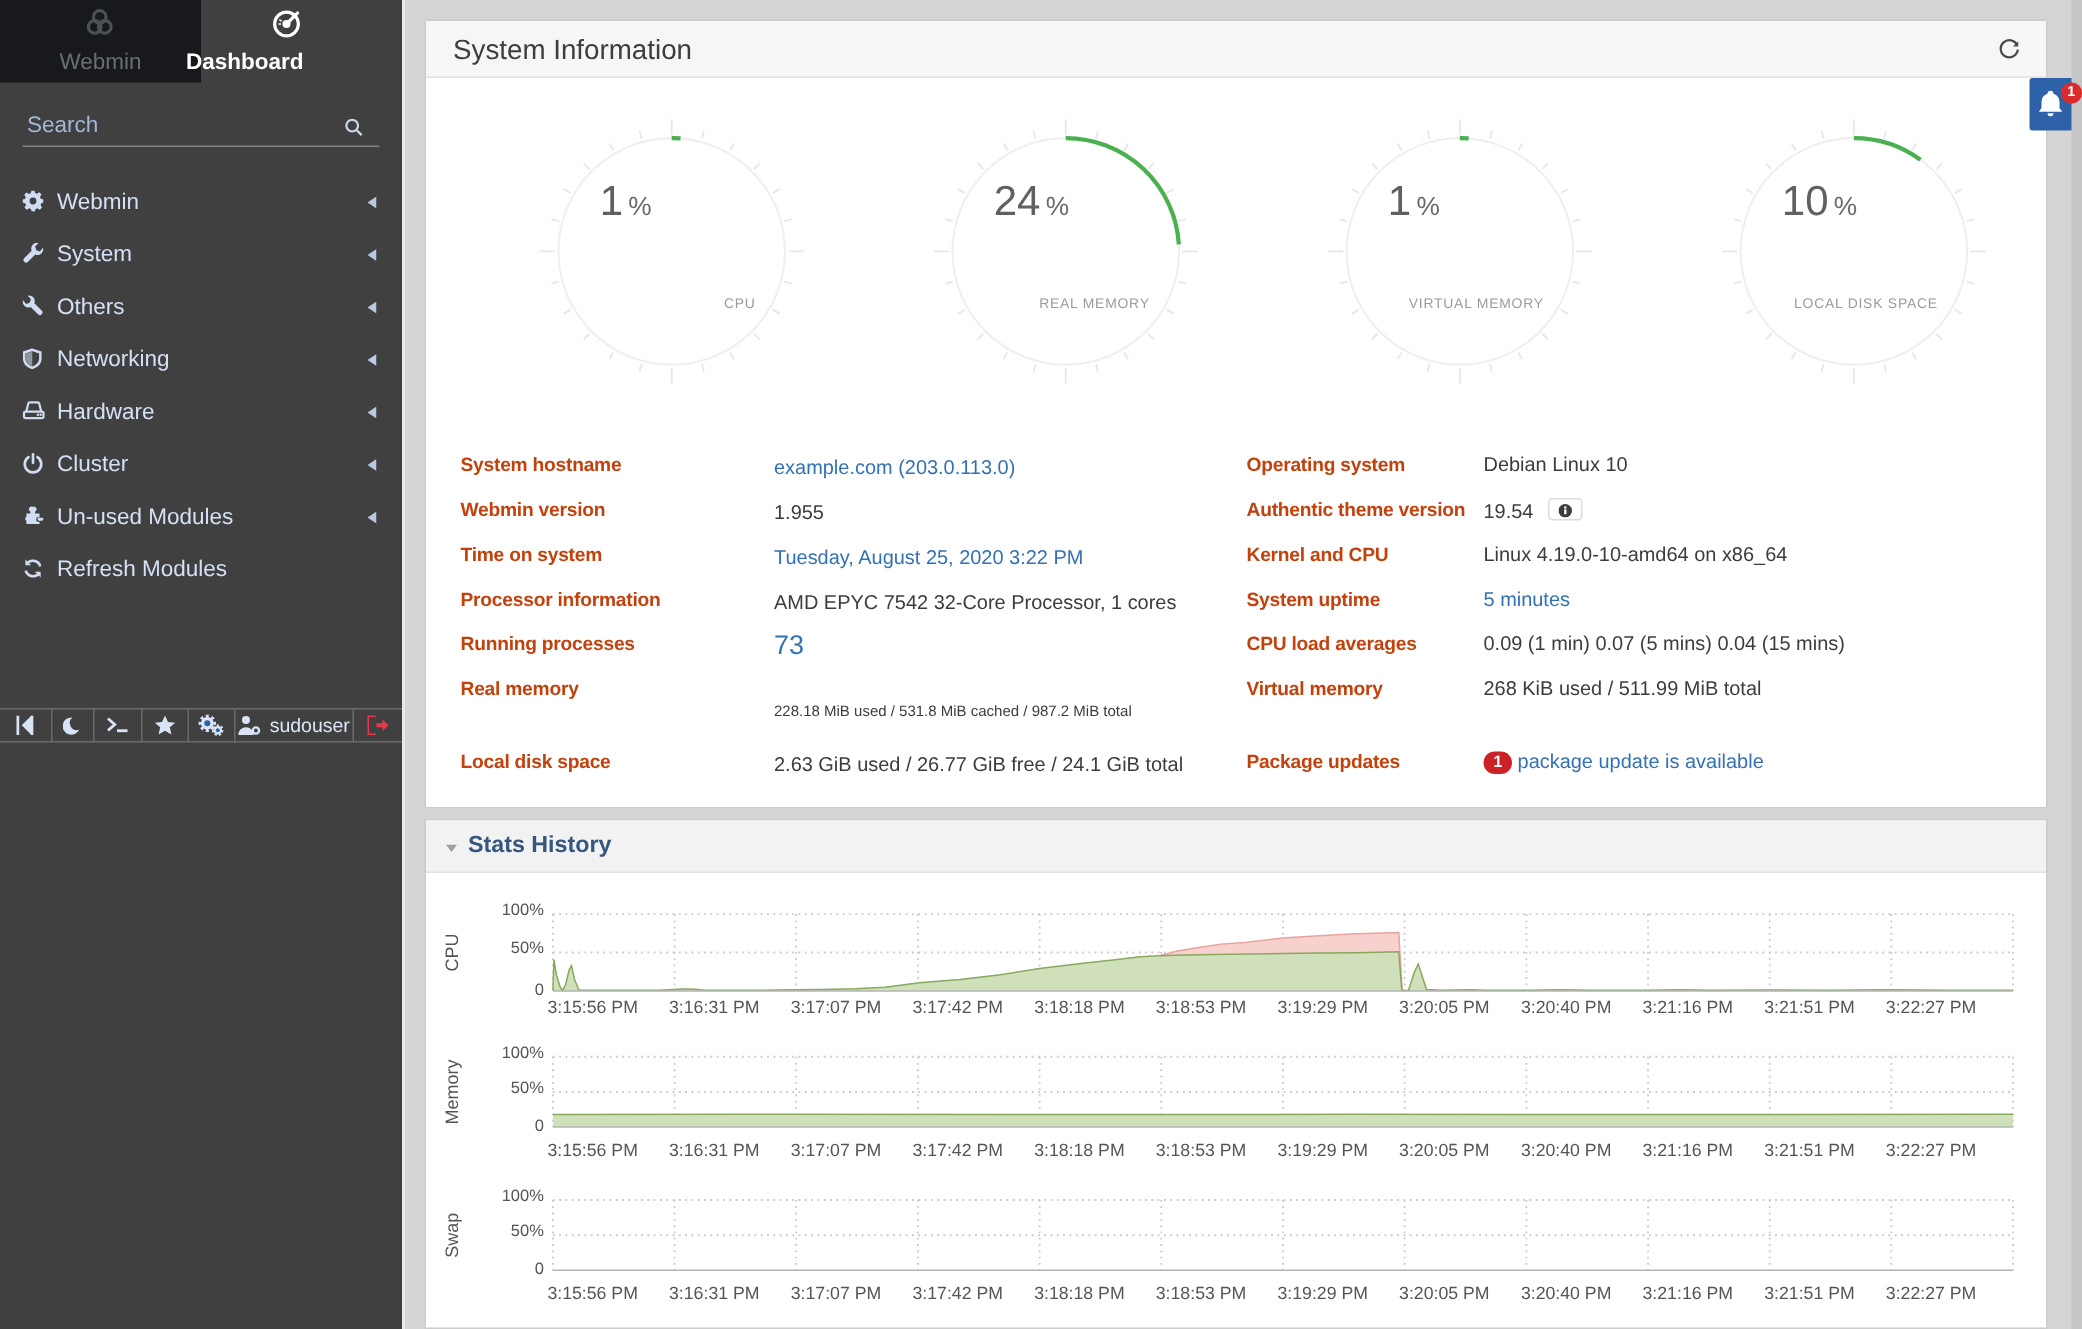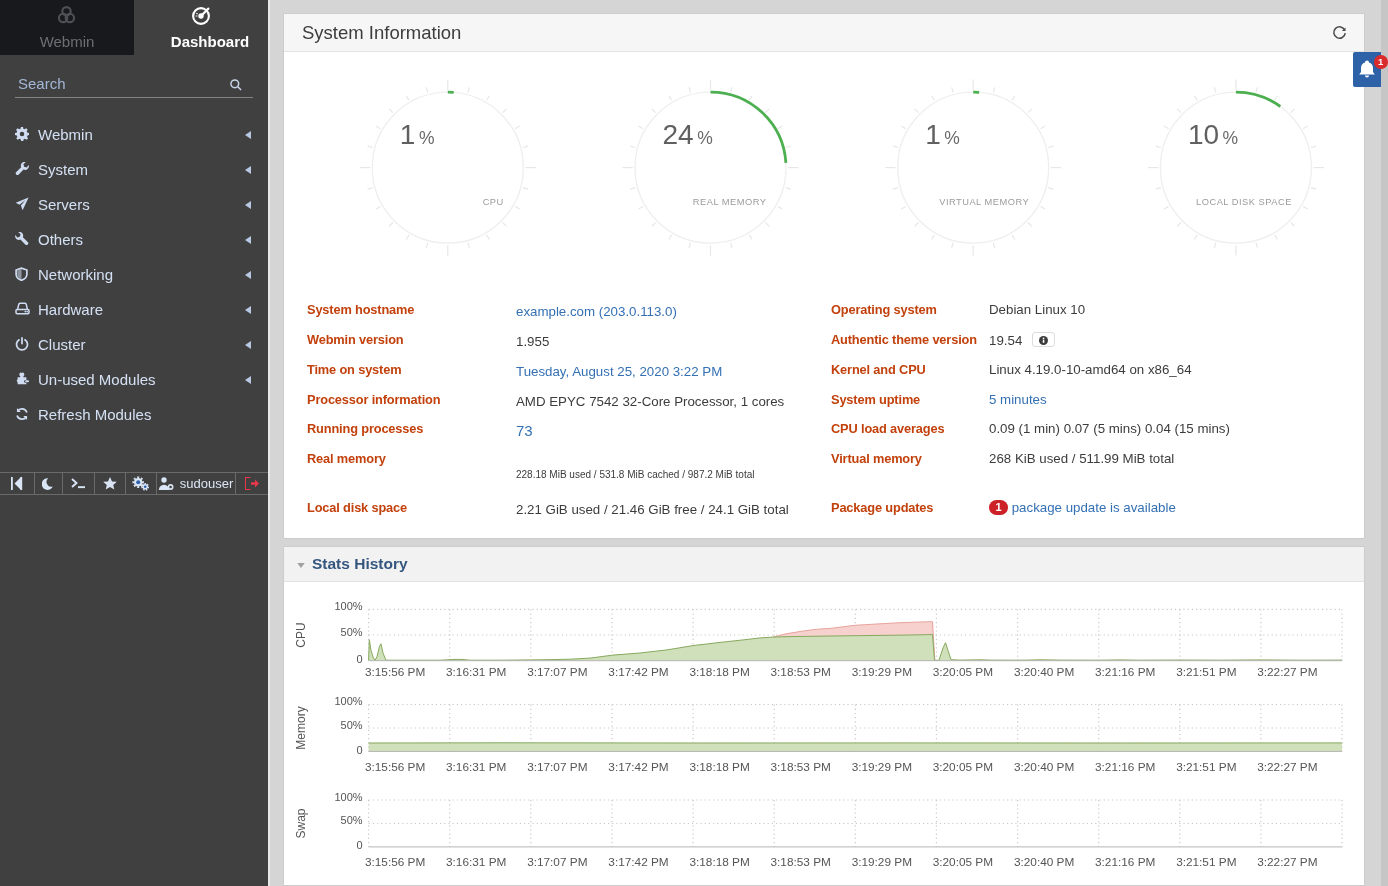--- a/index.html
+++ b/index.html
@@ -1,20 +1,20 @@
 <!DOCTYPE html>
 <html><head><meta charset="utf-8">
 <style>
 *{margin:0;padding:0;box-sizing:border-box}
 html,body{width:1388px;height:886px;overflow:hidden;font-family:"Liberation Sans",sans-serif;background:#d5d5d5}
 .abs{position:absolute}
 
 #side{position:absolute;left:0;top:0;width:268px;height:886px;background:#404040}
 #tabw{position:absolute;left:0;top:0;width:134px;height:55px;background:#17191d;text-align:center}
-#tabd{position:absolute;left:134px;top:0;width:152px;height:55px;text-align:center}
+#tabd{position:absolute;left:124px;top:0;width:152px;height:55px;text-align:left}
 #tabw .t{position:absolute;left:0;width:100%;top:33px;color:#6b6f74;font-size:15px}
 #tabd .t{position:absolute;left:0;width:100%;top:33px;color:#fff;font-size:15px;font-weight:bold}
 #search{position:absolute;left:15px;top:66px;width:238px;height:32px;border-bottom:1px solid rgba(255,255,255,.35)}
 #search .ph{color:#a3b7d6;font-size:15px;line-height:36px;padding-left:3px}
 ul.menu{position:absolute;left:0;top:117px;width:268px;list-style:none}
 ul.menu li{height:35px;line-height:35px;color:#d4e0f3;font-size:15px;position:relative;padding-left:38px}
 ul.menu li svg.mi{position:absolute;left:15px;top:10px}
 ul.menu li .car{position:absolute;right:17px;top:14px}
 #bbar{position:absolute;left:0;top:472px;width:268px;height:23px;border-top:1px solid rgba(255,255,255,.22);border-bottom:1px solid rgba(255,255,255,.22);display:flex;align-items:flex-start}
 #bbar .c{height:100%;display:flex;align-items:center;justify-content:center;border-right:1px solid rgba(255,255,255,.22)}
@@ -68,25 +68,20 @@
   </div>
   <ul class="menu">
       <li><svg class="mi" width="14" height="14" viewBox="0 0 16 16">
           <path fill="#cfdcf1" d="M16 9.2V6.8l-2.1-.5a6 6 0 0 0-.6-1.4l1.2-1.9-1.7-1.7-1.9 1.2a6 6 0 0 0-1.4-.6L9.2 0H6.8l-.5 2.1a6 6 0 0 0-1.4.6L3 1.5 1.3 3.2l1.2 1.9a6 6 0 0 0-.6 1.4L0 6.8v2.4l2.1.5c.1.5.3 1 .6 1.4l-1.2 1.9 1.7 1.7 1.9-1.2c.4.3.9.5 1.4.6l.5 2.1h2.4l.5-2.1c.5-.1 1-.3 1.4-.6l1.9 1.2 1.7-1.7-1.2-1.9c.3-.4.5-.9.6-1.4zM8 10.6A2.6 2.6 0 1 1 8 5.4a2.6 2.6 0 0 1 0 5.2z"></path>
         </svg>Webmin<svg class="car" width="6" height="8" viewBox="0 0 6 8">
           <path d="M6 0 v8 L0 4 Z" fill="#b9c9e4"></path>
         </svg></li>
       <li><svg class="mi" width="14" height="14" viewBox="0 0 16 16">
           <path fill="#cfdcf1" d="M15.7 3.4a4.4 4.4 0 0 1-5.9 5.3L4 14.5a2 2 0 0 1-2.8-2.8l5.8-5.8a4.4 4.4 0 0 1 5.3-5.9L9.6 2.7l.9 2.8 2.8.9z"></path>
         </svg>System<svg class="car" width="6" height="8" viewBox="0 0 6 8">
-          <path d="M6 0 v8 L0 4 Z" fill="#b9c9e4"></path>
-        </svg></li>
-      <li><svg class="mi" width="14" height="14" viewBox="0 0 16 16">
-          <path fill="#cfdcf1" d="M15.5.5 .8 6.7l4.3 2.1L12 3.4 6.7 9.8l2 5.4z"></path>
-        </svg>Servers<svg class="car" width="6" height="8" viewBox="0 0 6 8">
           <path d="M6 0 v8 L0 4 Z" fill="#b9c9e4"></path>
         </svg></li>
       <li><svg class="mi" width="14" height="14" viewBox="0 0 16 16">
           <g transform="scale(-1,1) translate(-16,0)">
             <path fill="#cfdcf1" d="M15.7 3.4a4.4 4.4 0 0 1-5.9 5.3L4 14.5a2 2 0 0 1-2.8-2.8l5.8-5.8a4.4 4.4 0 0 1 5.3-5.9L9.6 2.7l.9 2.8 2.8.9z"></path>
           </g>
         </svg>Others<svg class="car" width="6" height="8" viewBox="0 0 6 8">
           <path d="M6 0 v8 L0 4 Z" fill="#b9c9e4"></path>
         </svg></li>
       <li><svg class="mi" width="13" height="14" viewBox="0 0 14 15">
@@ -306,29 +301,29 @@
         </svg></span></div>
     <div class="abs lab" style="left:23px;top:348px;font-size:12.8px">Time on system</div>
     <div class="abs" style="left:232px;top:348px;width:300px;font-size:13.3px;line-height:19px;color:#3c3c3c"><a class="lk">Tuesday, August 25, 2020 3:22 PM</a></div>
     <div class="abs lab" style="left:547px;top:348px;font-size:12.8px">Kernel and CPU</div>
     <div class="abs" style="left:705px;top:348px;width:360px;font-size:13.3px;color:#3c3c3c">Linux 4.19.0-10-amd64 on x86_64</div>
     <div class="abs lab" style="left:23px;top:378px;font-size:12.8px">Processor information</div>
     <div class="abs" style="left:232px;top:378px;width:300px;font-size:13.3px;line-height:19px;color:#3c3c3c">AMD EPYC 7542 32-Core Processor, 1 cores</div>
     <div class="abs lab" style="left:547px;top:378px;font-size:12.8px">System uptime</div>
     <div class="abs" style="left:705px;top:378px;width:360px;font-size:13.3px;color:#3c3c3c"><a class="lk">5 minutes</a></div>
     <div class="abs lab" style="left:23px;top:407px;font-size:12.8px">Running processes</div>
-    <div class="abs" style="left:232px;top:407px;width:300px;font-size:15px;line-height:19px;color:#3c3c3c"><a class="lk">73</a></div>
+    <div class="abs" style="left:232px;top:407px;width:300px;font-size:18px;line-height:19px;color:#3c3c3c"><a class="lk">73</a></div>
     <div class="abs lab" style="left:547px;top:407px;font-size:12.8px">CPU load averages</div>
     <div class="abs" style="left:705px;top:407px;width:360px;font-size:13.3px;color:#3c3c3c">0.09 (1 min) 0.07 (5 mins) 0.04 (15 mins)</div>
     <div class="abs lab" style="left:23px;top:437px;font-size:12.8px">Real memory</div>
     <div class="abs" style="left:232px;top:451px;width:300px;font-size:10px;line-height:19px;color:#3c3c3c">228.18 MiB used / 531.8 MiB cached / 987.2 MiB total</div>
     <div class="abs lab" style="left:547px;top:437px;font-size:12.8px">Virtual memory</div>
     <div class="abs" style="left:705px;top:437px;width:360px;font-size:13.3px;color:#3c3c3c">268 KiB used / 511.99 MiB total</div>
     <div class="abs lab" style="left:23px;top:486px;font-size:12.8px">Local disk space</div>
-    <div class="abs" style="left:232px;top:486px;width:300px;font-size:13.3px;line-height:19px;color:#3c3c3c">2.21 GiB used / 21.46 GiB free / 24.1 GiB total</div>
+    <div class="abs" style="left:232px;top:486px;width:300px;font-size:13.3px;line-height:19px;color:#3c3c3c">2.63 GiB used / 26.77 GiB free / 24.1 GiB total</div>
     <div class="abs lab" style="left:547px;top:486px;font-size:12.8px">Package updates</div>
     <div class="abs" style="left:705px;top:486px;width:360px;font-size:13.3px;color:#3c3c3c"><span style="display:inline-block;background:#cc2127;border-radius:8px;color:#fff;font-size:11px;font-weight:bold;width:19px;height:15px;line-height:15px;text-align:center;vertical-align:1px">1</span> <a class="lk">package update is available</a></div>
 </div>
 <div id="p2">
   <div id="p2h">
       <div class="tt">Stats History</div>
     <svg width="8" height="5" viewBox="0 0 9 6" style="position:absolute;left:13px;top:16px">
         <path d="M0 0 L9 0 L4.5 6 Z" fill="#a0a0a0"></path>
       </svg>
   </div>

